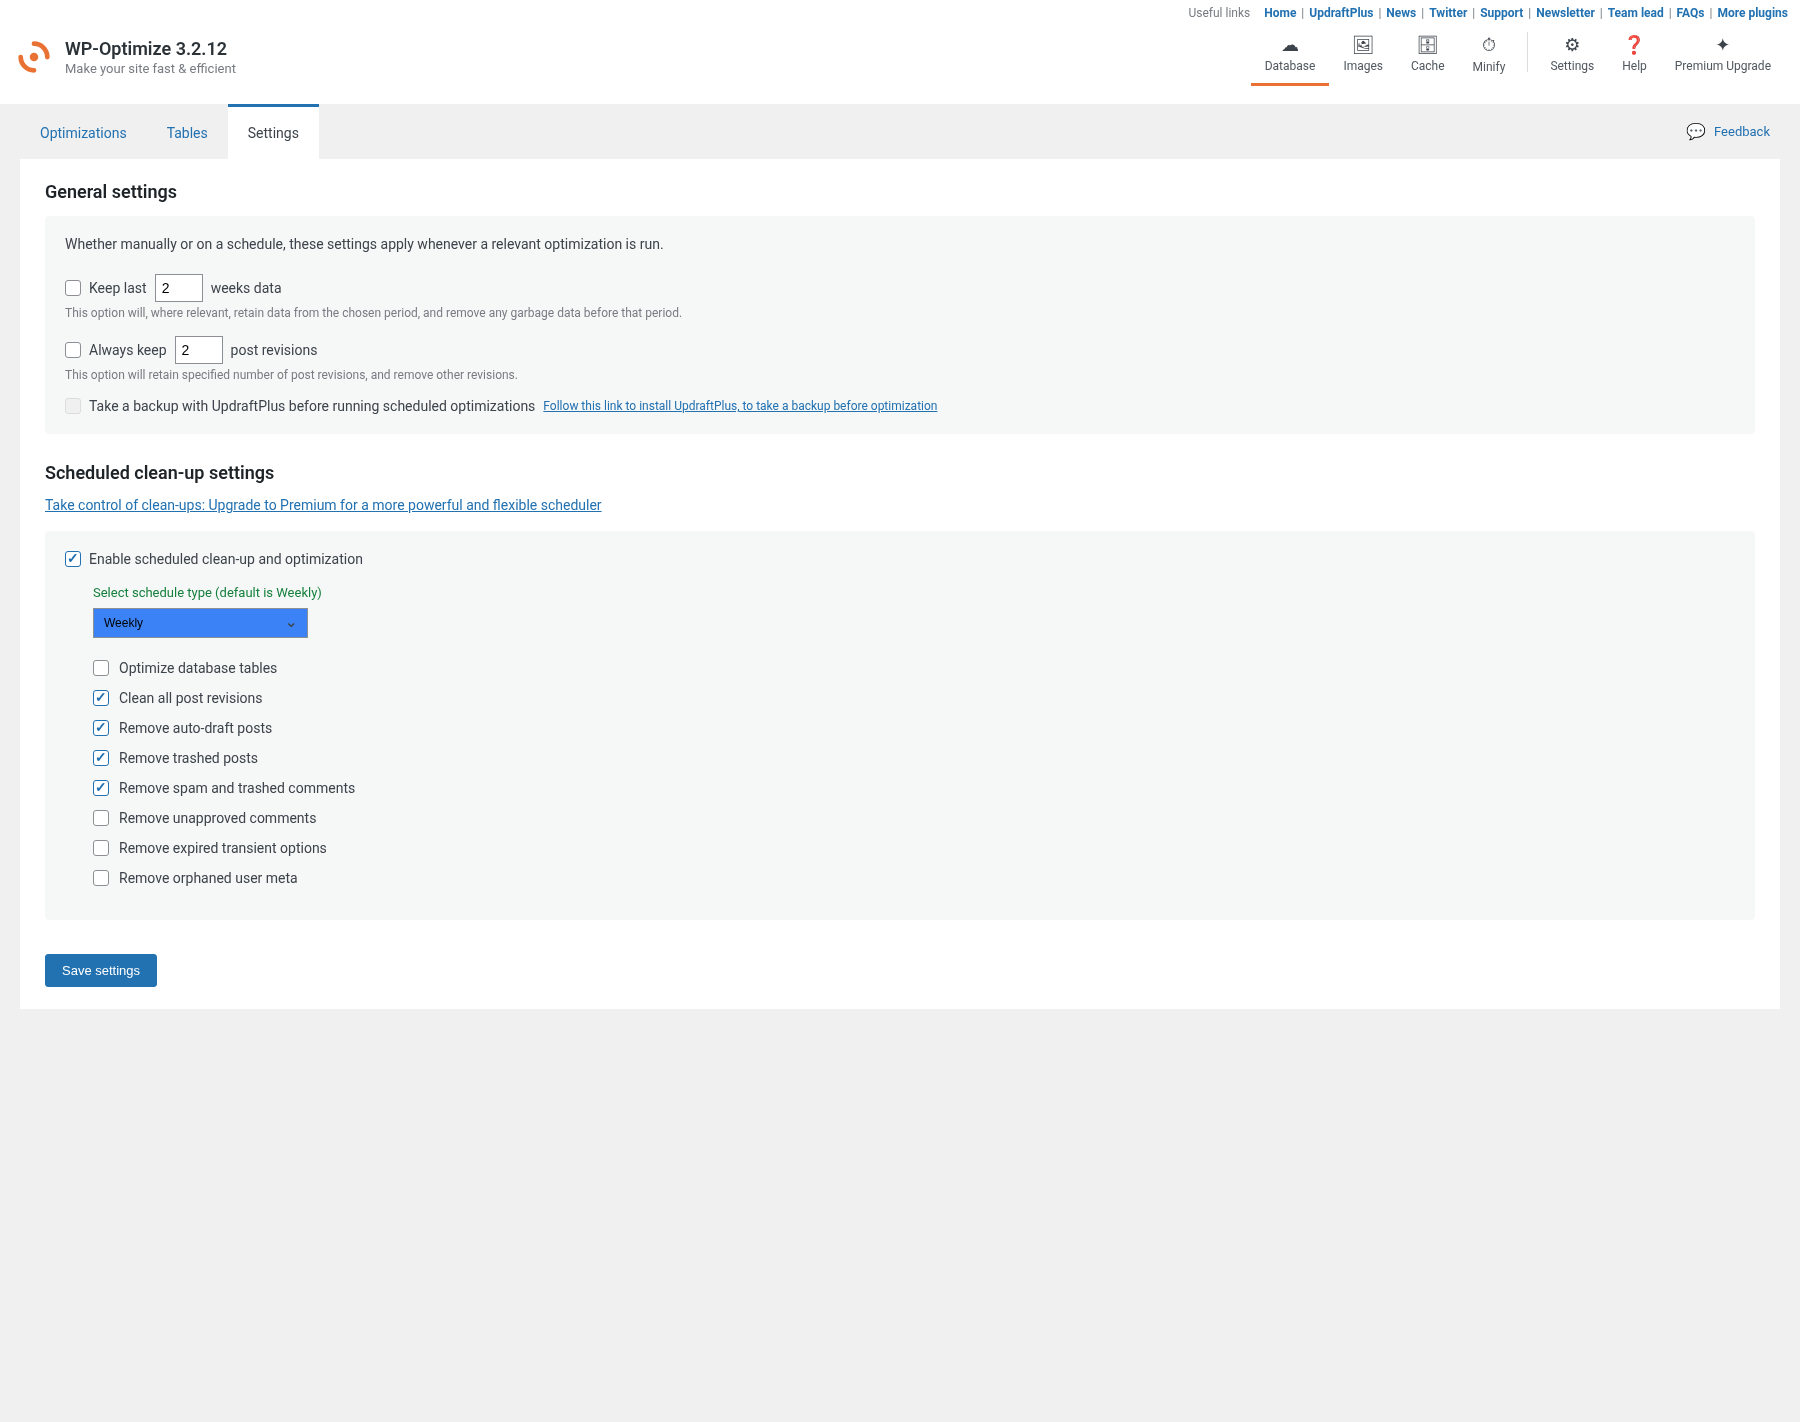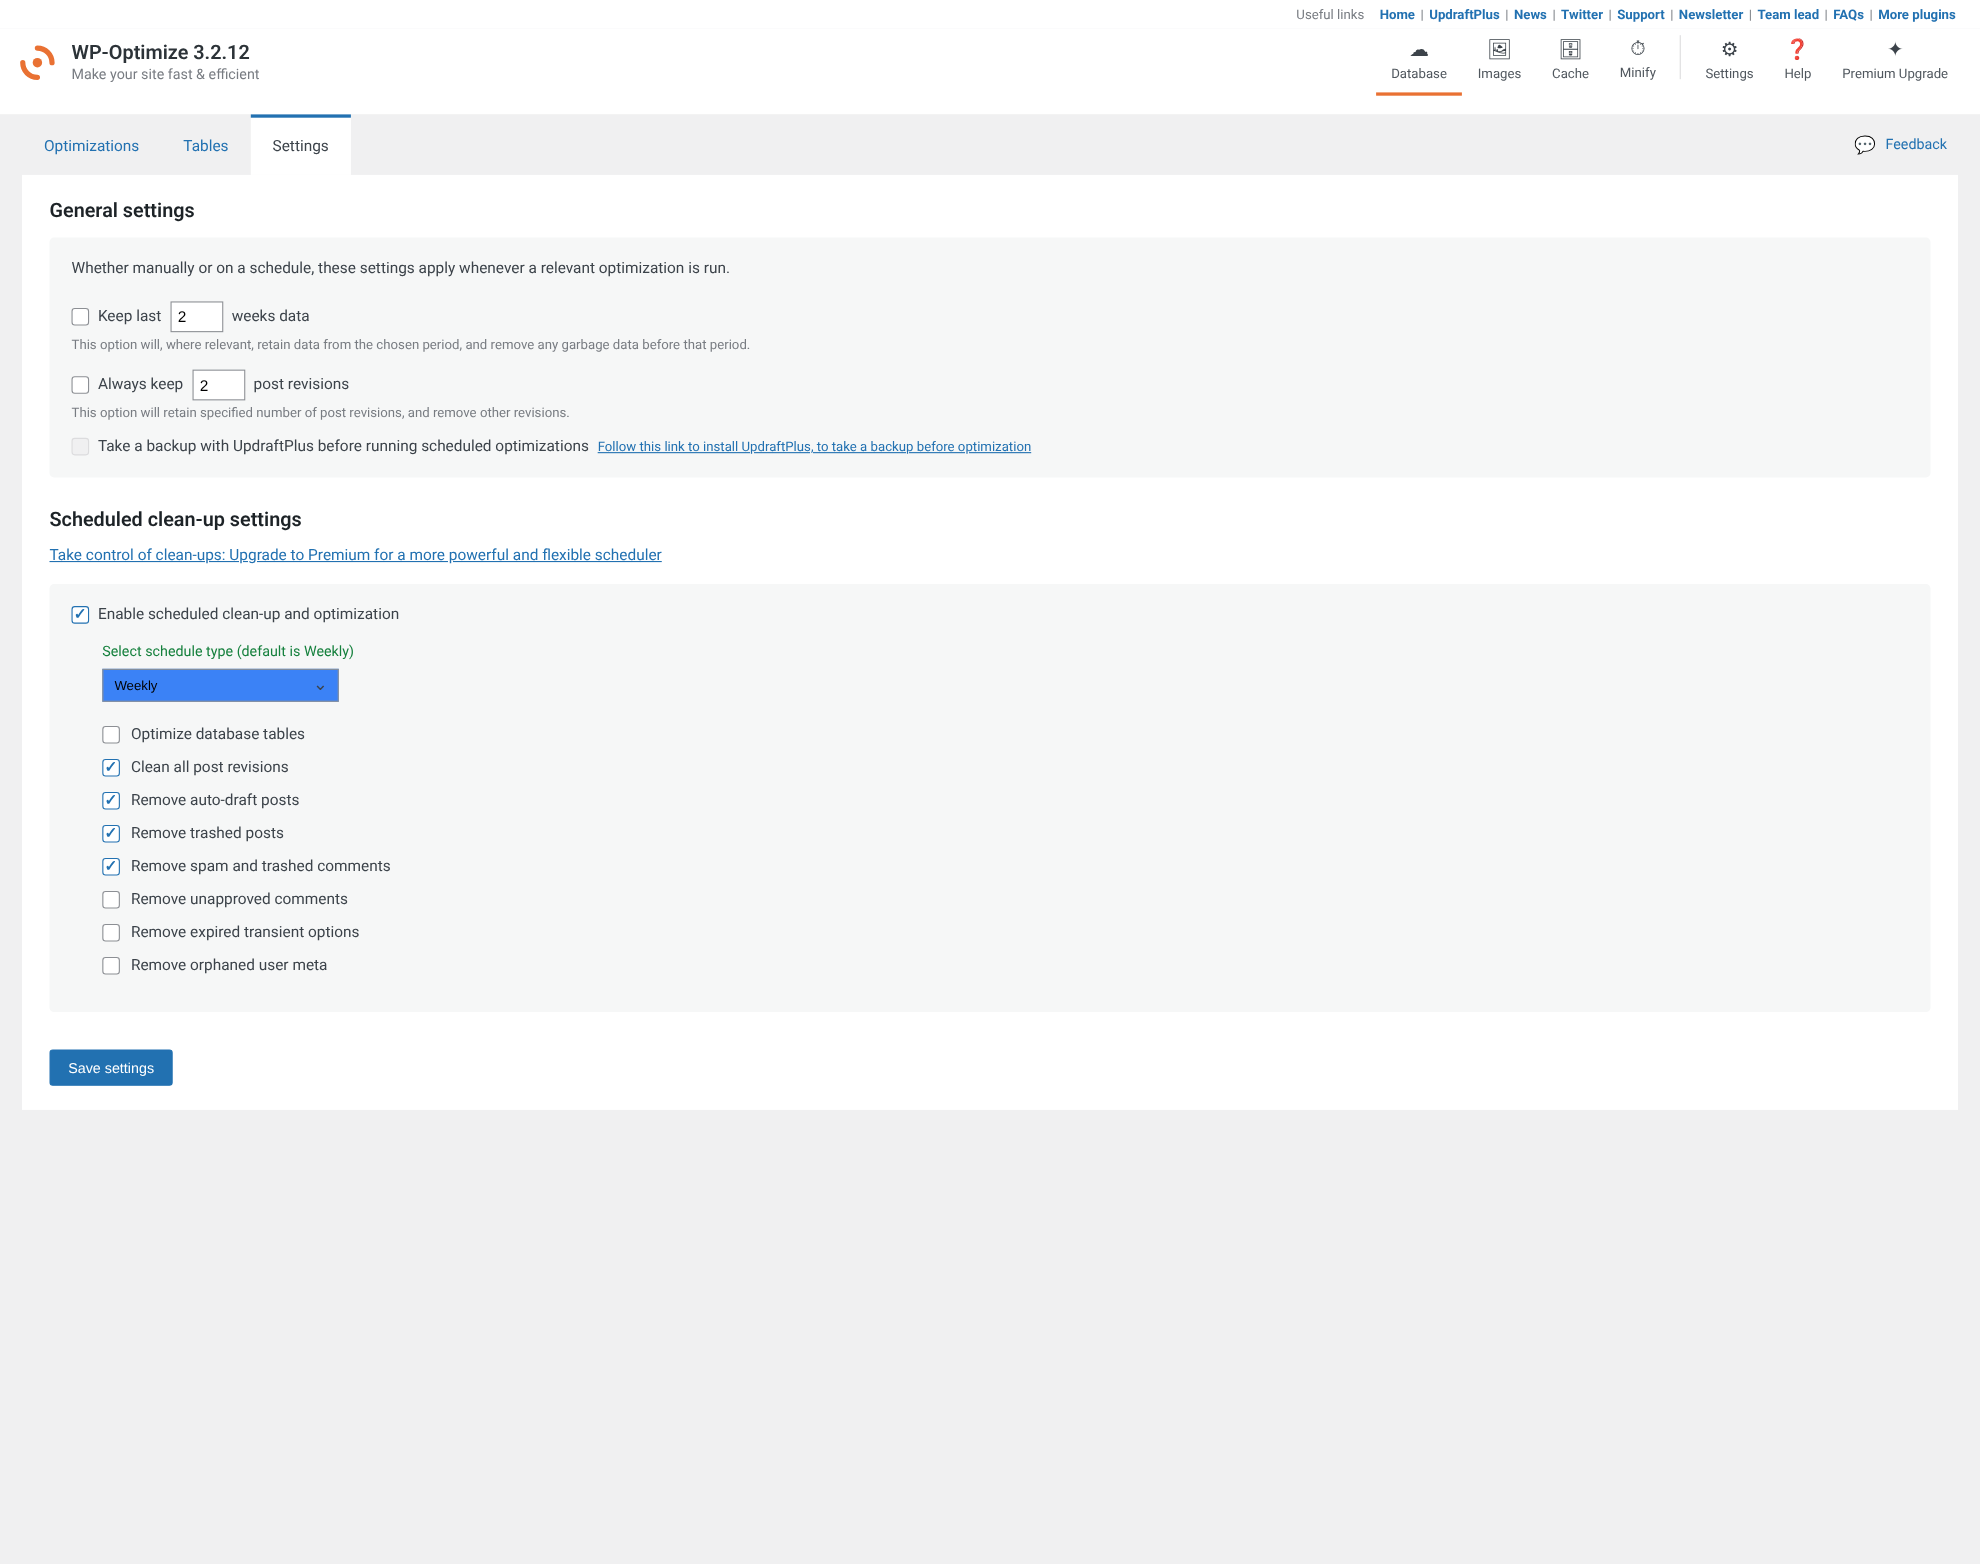--- a/index.html
+++ b/index.html
@@ -1,19 +1,19 @@
 <!DOCTYPE html>
 <html><head>
 <meta charset="utf-8">
 <style>
 * { box-sizing: border-box; margin: 0; padding: 0; }
 body { font-family: -apple-system, BlinkMacSystemFont, "Segoe UI", Roboto, Arial, sans-serif; font-size: 13px; color: #3c434a; background: #f0f0f1; }
 a { color: #2271b1; text-decoration: none; cursor: pointer; }
 
-.topbar { background: #fff; display: flex; justify-content: flex-end; padding: 6px 22px; font-size: 12px; color: #787c82; align-items: flex-start; gap: 10px; }
+.topbar { background: #fff; display: flex; justify-content: flex-end; padding: 6px 12px; font-size: 12px; color: #787c82; align-items: flex-start; gap: 10px; }
 .topbar .links a { color: #2271b1; font-weight: bold; }
 .topbar .links .sep { color: #787c82; margin: 0 2px; }
 .useful-label { color: #787c82; margin-right: 4px; }
 
 .header { background: #fff; display: flex; align-items: center; padding: 0 15px 17px 15px; }
 .brand { display: flex; align-items: center; gap: 12px; }
 .logo-wrap { width: 38px; height: 38px; }
 .brand-text h1 { font-size: 18px; font-weight: 600; color: #2c3338; }
 .brand-text p { font-size: 13px; color: #787c82; margin-top: 2px; }
 .spacer { flex: 1; }

